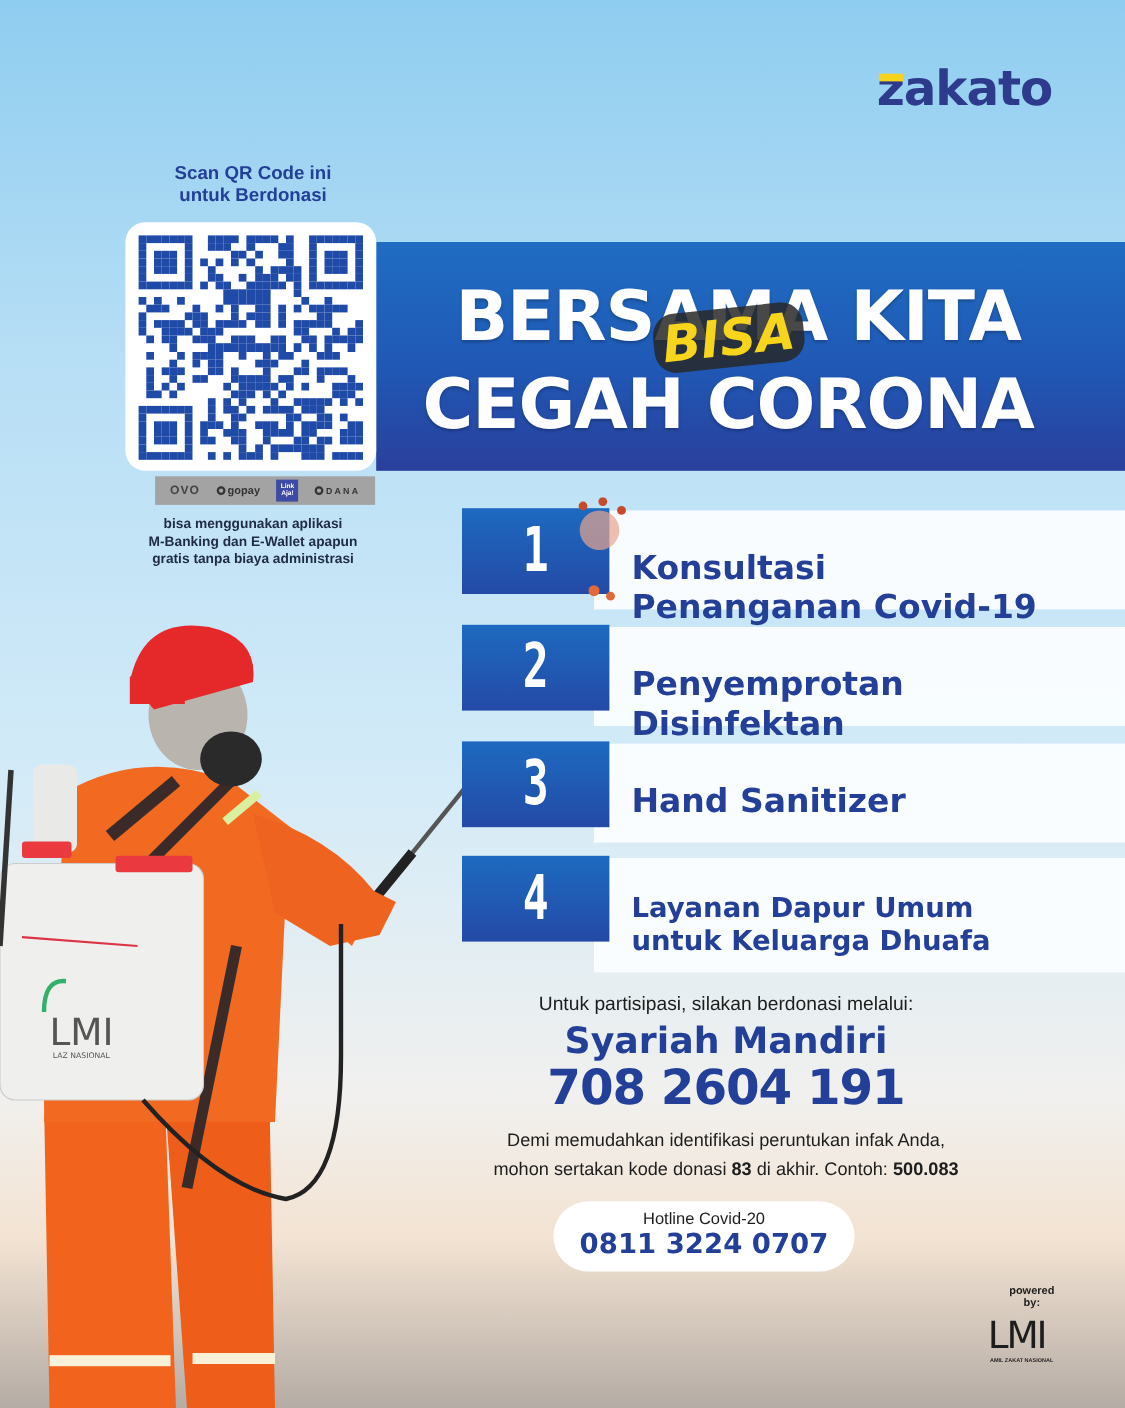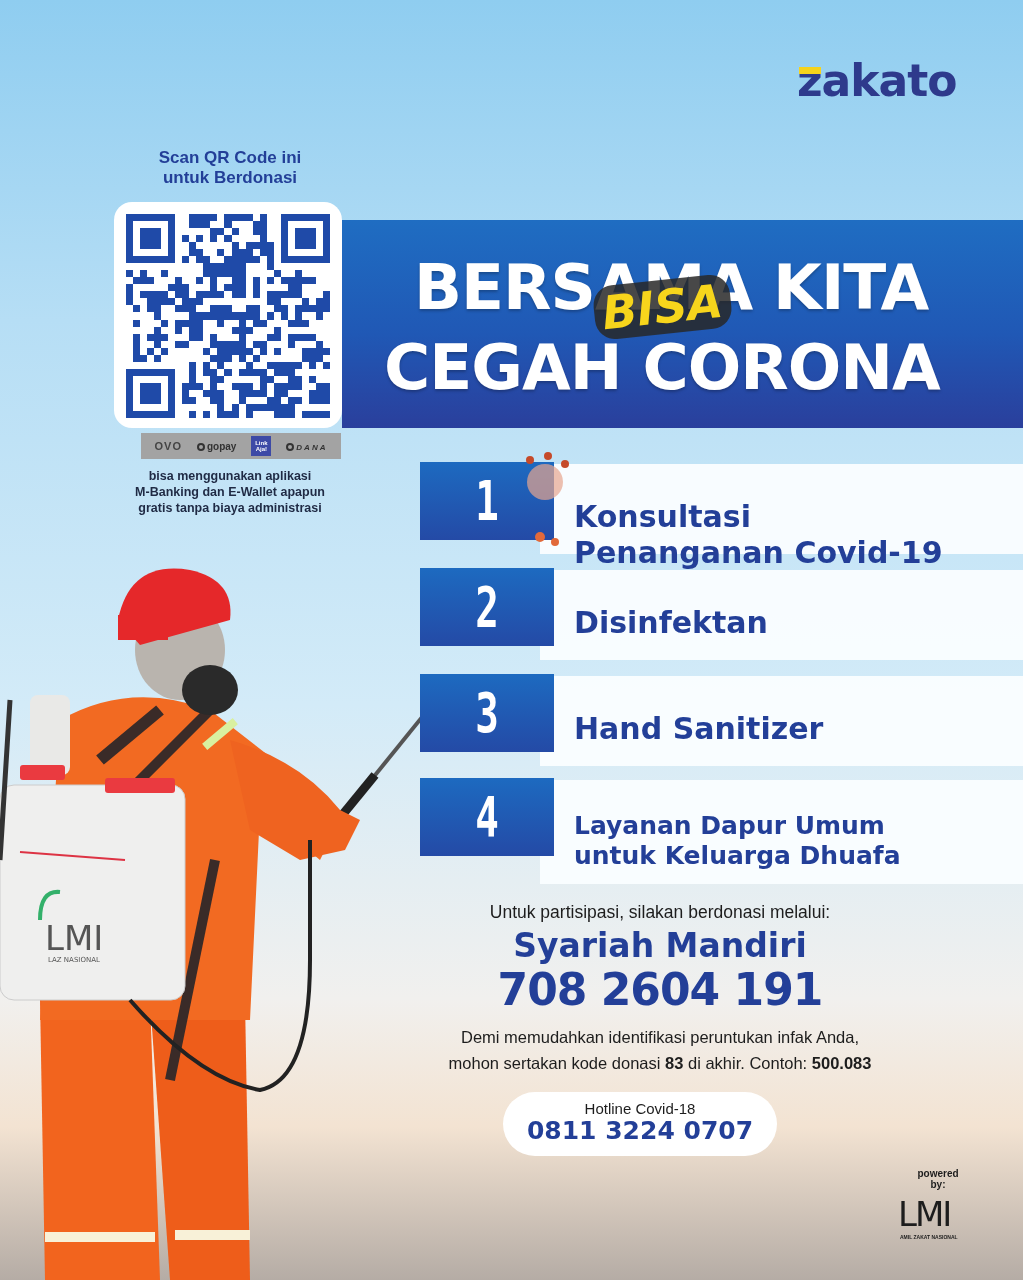--- a/index.html
+++ b/index.html
@@ -962,21 +962,21 @@
       <span class="on"></span>
       <span class="on"></span>
       <span class="on"></span>
     </div>
 </div>
 
 <div class="abs wallets">
   <span class="ovo">OVO</span>
   <span><span class="dot"></span><span>gopay</span></span>
   <span class="linkaja">Link Aja!</span>
-  <span><span class="dot"></span><span style="font-size:8px;letter-spacing:2px;font-style:italic;">DANA</span></span>
+  <span><span class="dot"></span><span style="font-size:8px;letter-spacing:2px;">DANA</span></span>
 </div>
 
 <div class="abs wallet-note">
   <div>bisa menggunakan aplikasi</div>
   <div>M-Banking dan E-Wallet apapun</div>
   <div>gratis tanpa biaya administrasi</div>
 </div>
 
 <div class="abs step-bar" style="top:464px;"></div>
 <div class="abs step-num-wrap" style="top:462px;">
@@ -994,20 +994,21 @@
     <circle cx="55" cy="12" r="4" fill="#c54a2a"></circle>
   <circle cx="30" cy="85" r="5" fill="#e2693a"></circle>
     <circle cx="45" cy="90" r="4" fill="#e2693a"></circle>
 </svg>
 
 <div class="abs step-bar" style="top:570px;"></div>
 <div class="abs step-num-wrap" style="top:568px;">
     <span>2</span>
   </div>
 <div class="abs step-text" style="top:578px; font-size:30px; line-height:36px;">
+  <span>Penyemprotan</span>
   <span>Disinfektan</span>
 </div>
 
 <div class="abs step-bar" style="top:676px;"></div>
 <div class="abs step-num-wrap" style="top:674px;">
     <span>3</span>
   </div>
 <div class="abs step-text" style="top:684px; font-size:30px; line-height:36px;">
   <span>Hand Sanitizer</span>
 </div>
@@ -1023,21 +1024,21 @@
 
 <div class="abs don-intro">Untuk partisipasi, silakan berdonasi melalui:</div>
 <div class="abs bank">Syariah Mandiri</div>
 <div class="abs acct">708 2604 191</div>
 <div class="abs don-note">
   <div>Demi memudahkan identifikasi peruntukan infak Anda,</div>
   <div><span>mohon sertakan kode donasi </span><b>83</b><span> di akhir. Contoh: </span><b>500.083</b></div>
 </div>
 
 <div class="abs hotline">
-  <span class="lbl">Hotline Covid-18</span>
+  <span class="lbl">Hotline Covid-20</span>
   <span class="num">0811 3224 0707</span>
 </div>
 
 <div class="abs powered">
   <div>powered</div>
   <div>by:</div>
 </div>
 <div class="abs lmi-logo">LMI</div>
 <div class="abs lmi-sub">AMIL ZAKAT NASIONAL</div>
 

